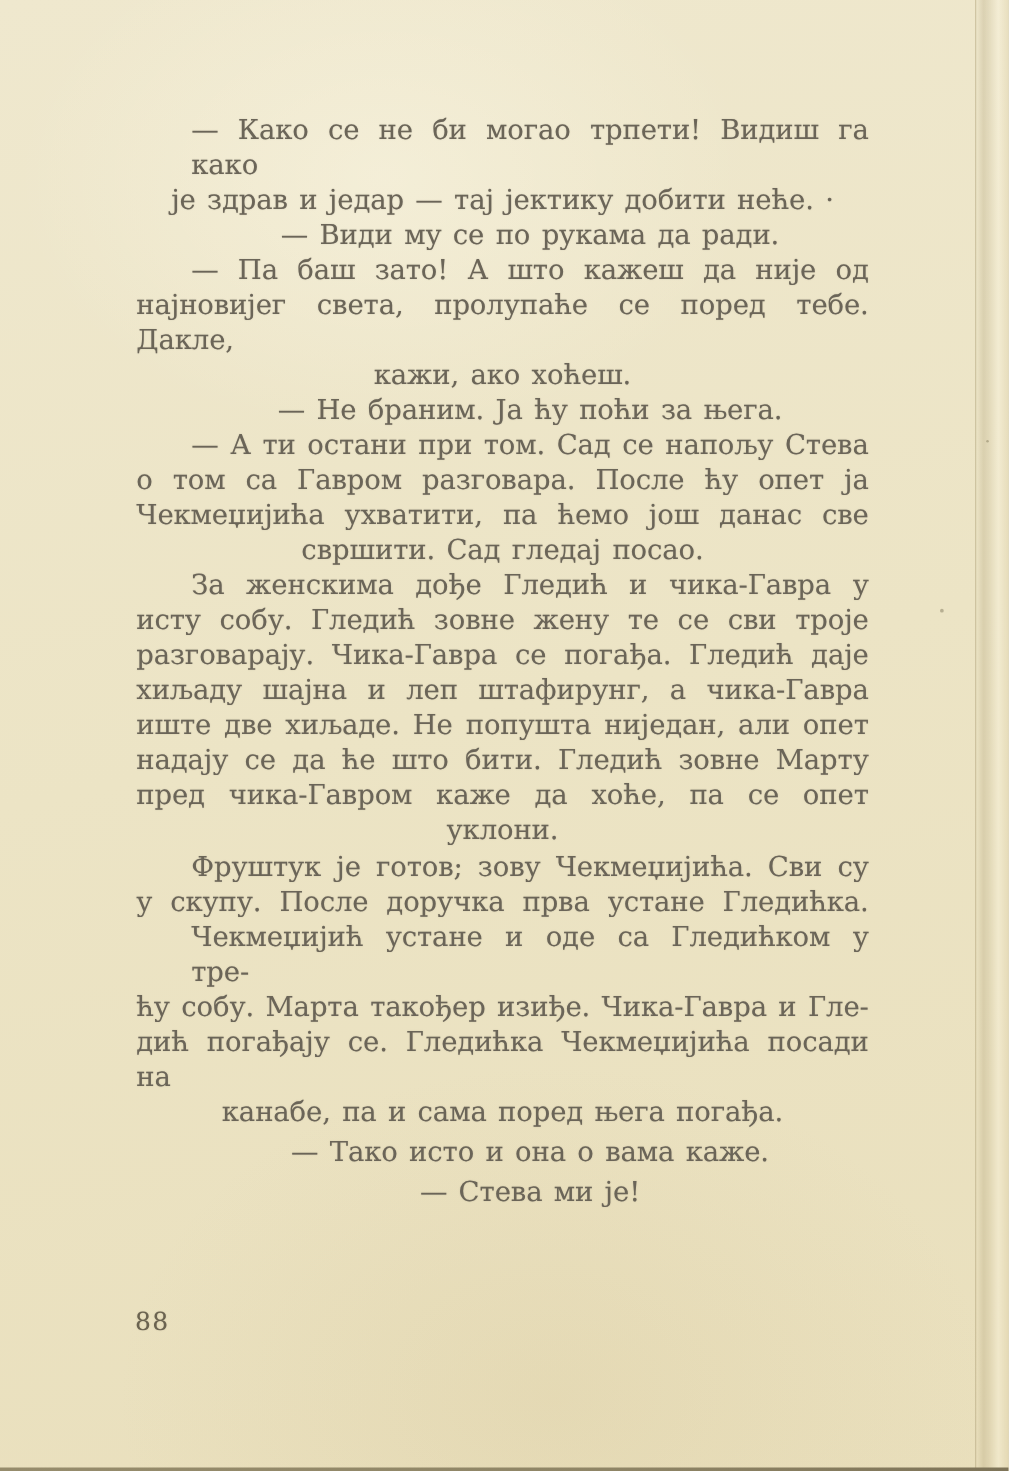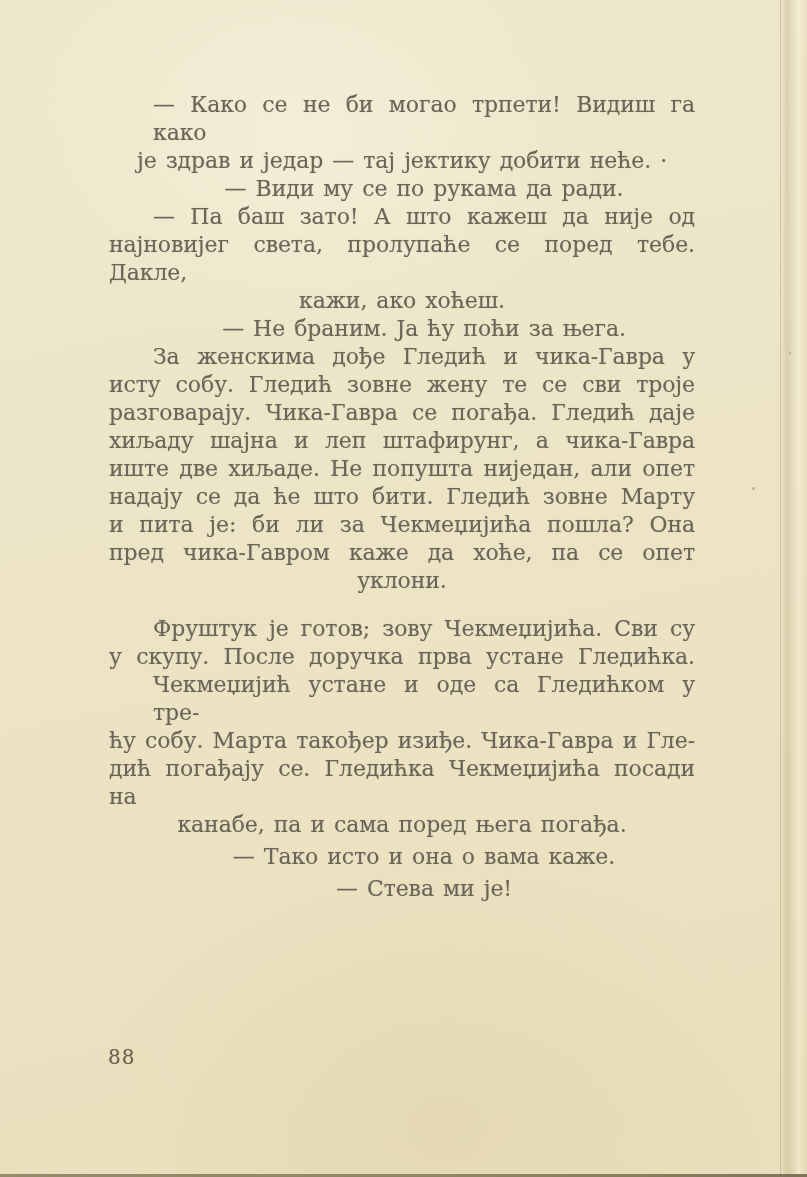--- a/index.html
+++ b/index.html
@@ -48,21 +48,21 @@
     left: 109px;
     top: 91px;
     width: 586px;
     font-size: 22px;
     line-height: 28px;
     letter-spacing: -0.1px;
     word-spacing: 0.10em;
     text-shadow: 0 0 1px rgba(107,101,88,0.35);
   }
   .para { margin: 0; }
-  .para.gap8 { margin-top: 20px; }
+  .para.gap8 { margin-top: 2px; }
   .para.gap4 { margin-top: 4px; }
   .line { text-align: center; }
   .line.j {
     text-align: justify;
     text-align-last: justify;
   }
   .line.indent { padding-left: 44px; }
   .page-number {
     position: absolute;
     left: 108px;
@@ -100,29 +100,34 @@
     <div class="para">
       <div class="line j indent">— Па баш зато! А што кажеш да није од</div>
       <div class="line j">најновијег света, пролупаће се поред тебе. Дакле,</div>
       <div class="line">кажи, ако хоћеш.</div>
     </div>
 
     <div class="para">
       <div class="line indent">— Не браним. Ја ћу поћи за њега.</div>
     </div>
 
+    <div class="para">
+      <div class="line j indent">— А ти остани при том. Сад се напољу Стева</div>
+      <div class="line j">о том са Гавром разговара. После ћу опет ја</div>
+      <div class="line j">Чекмеџијића ухватити, па ћемо још данас све</div>
+      <div class="line">свршити. Сад гледај посао.</div>
+    </div>
 
     <div class="para">
       <div class="line j indent">За женскима дође Гледић и чика-Гавра у</div>
       <div class="line j">исту собу. Гледић зовне жену те се сви троје</div>
       <div class="line j">разговарају. Чика-Гавра се погађа. Гледић даје</div>
       <div class="line j">хиљаду шајна и леп штафирунг, а чика-Гавра</div>
       <div class="line j">иште две хиљаде. Не попушта ниједан, али опет</div>
       <div class="line j">надају се да ће што бити. Гледић зовне Марту</div>
-      <div class="line j">и пита је: би ли за Чекмеџијића пошла? Она</div>
       <div class="line j">пред чика-Гавром каже да хоће, па се опет</div>
       <div class="line">уклони.</div>
     </div>
 
     <div class="para gap8">
       <div class="line j indent">Фруштук је готов; зову Чекмеџијића. Сви су</div>
       <div class="line j">у скупу. После доручка прва устане Гледићка.</div>
     </div>
 
 

